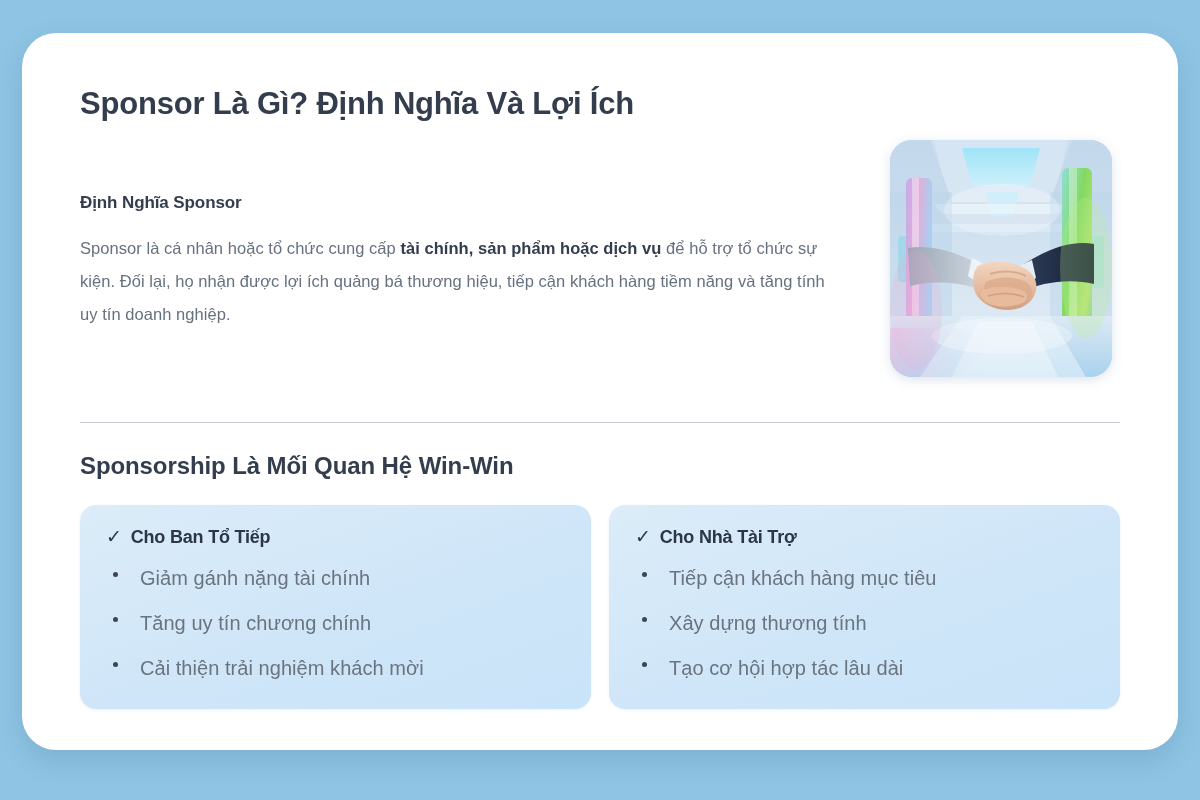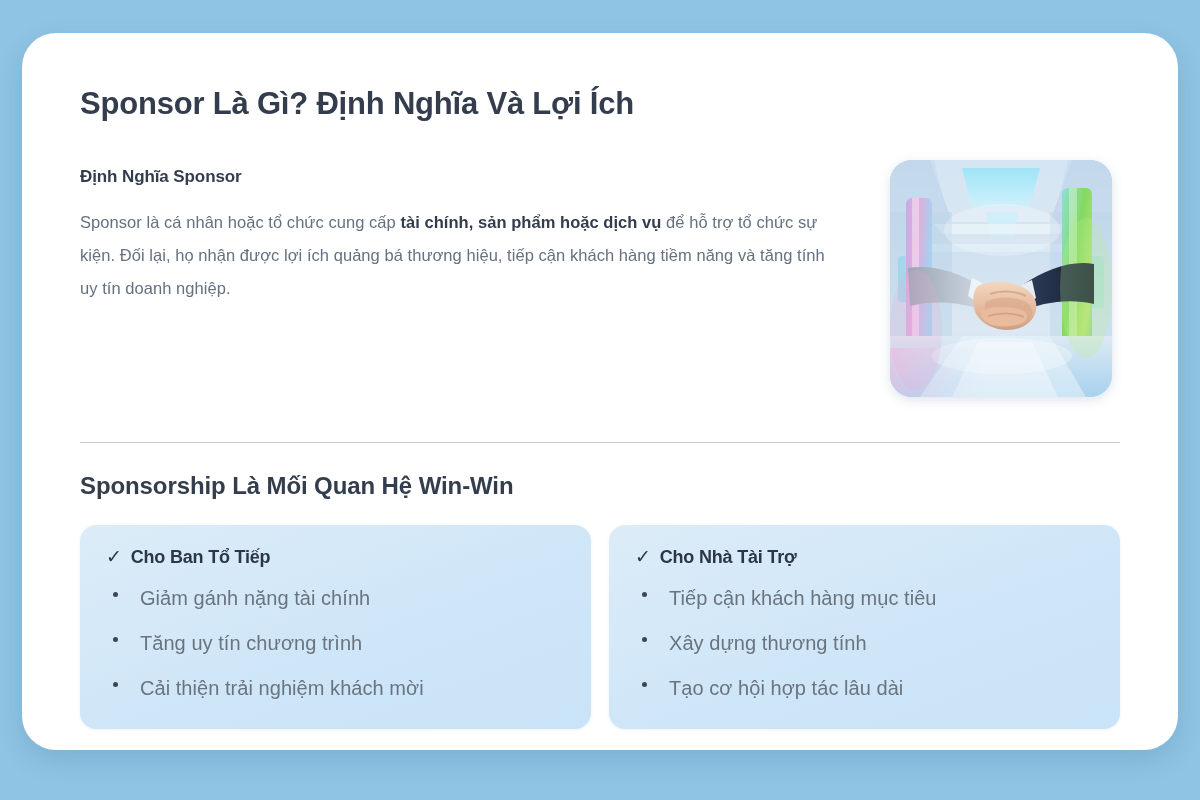--- a/index.html
+++ b/index.html
@@ -38,27 +38,27 @@
     box-shadow: 0 10px 26px rgba(40, 90, 130, 0.18);
     padding: 52px 58px 0 58px;
   }
 
   .page-title {
     font-size: 31px;
     font-weight: 700;
     letter-spacing: -0.2px;
     color: #333d4d;
     line-height: 1.25;
-    margin-bottom: 36px;
+    margin-bottom: 16px;
   }
 
   
   .def-row {
     display: flex;
-    align-items: flex-start;
+    align-items: center;
     gap: 40px;
   }
 
   .def-text-col {
     flex: 1 1 auto;
     padding-top: 7px;
     max-width: 770px;
   }
 
   .section-subtitle {
@@ -291,21 +291,21 @@
 
     <div class="benefit-grid">
 
       <div class="benefit-card">
         <div class="benefit-head">
           <span class="check-icon">✓</span>
           <span>Cho Ban Tổ Tiếp</span>
         </div>
         <ul class="benefit-list">
           <li><span class="dot"></span><span>Giảm gánh nặng tài chính</span></li>
-          <li><span class="dot"></span><span>Tăng uy tín chương trình</span></li>
+          <li><span class="dot"></span><span>Tăng uy tín chương chính</span></li>
           <li><span class="dot"></span><span>Cải thiện trải nghiệm khách mời</span></li>
         </ul>
       </div>
 
       <div class="benefit-card">
         <div class="benefit-head">
           <span class="check-icon">✓</span>
           <span>Cho Nhà Tài Trợ</span>
         </div>
         <ul class="benefit-list">

